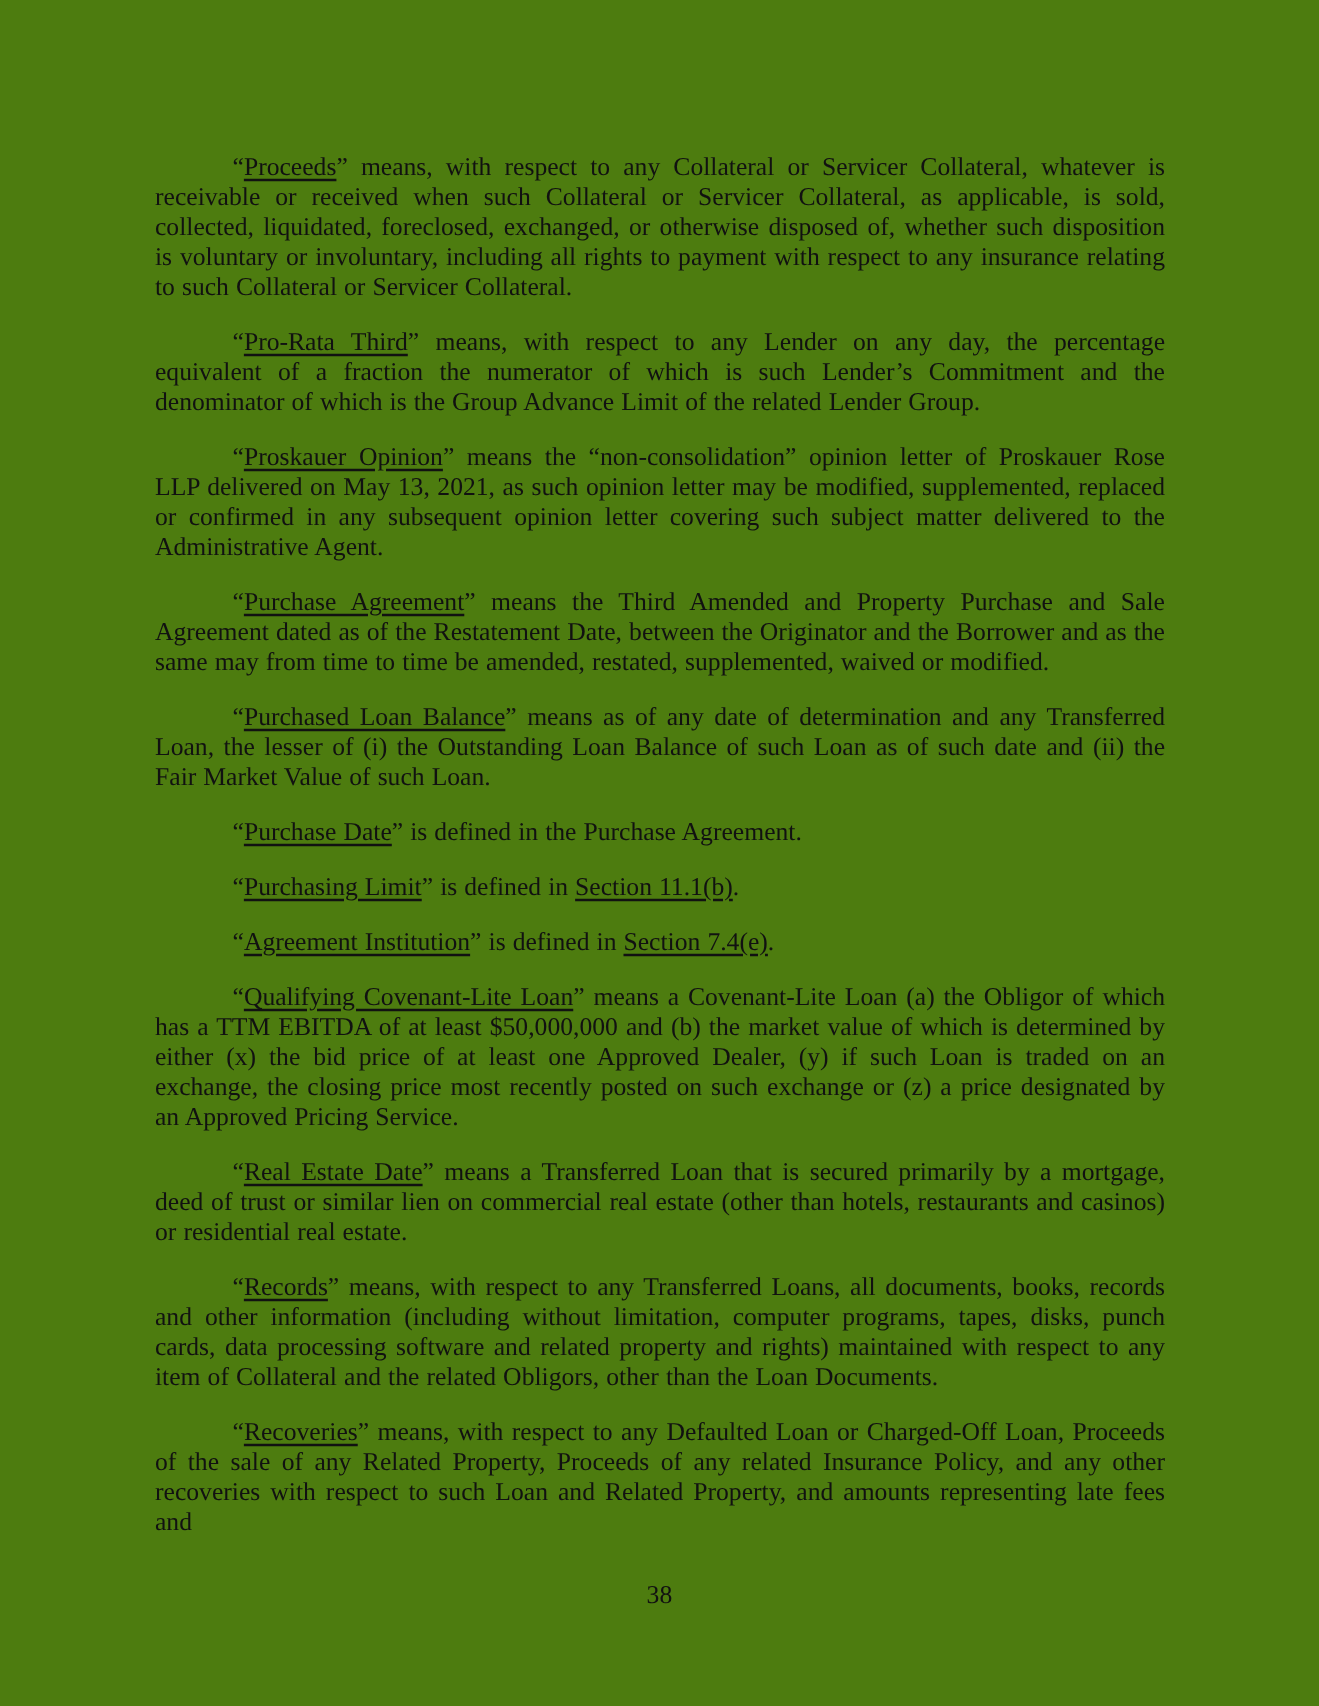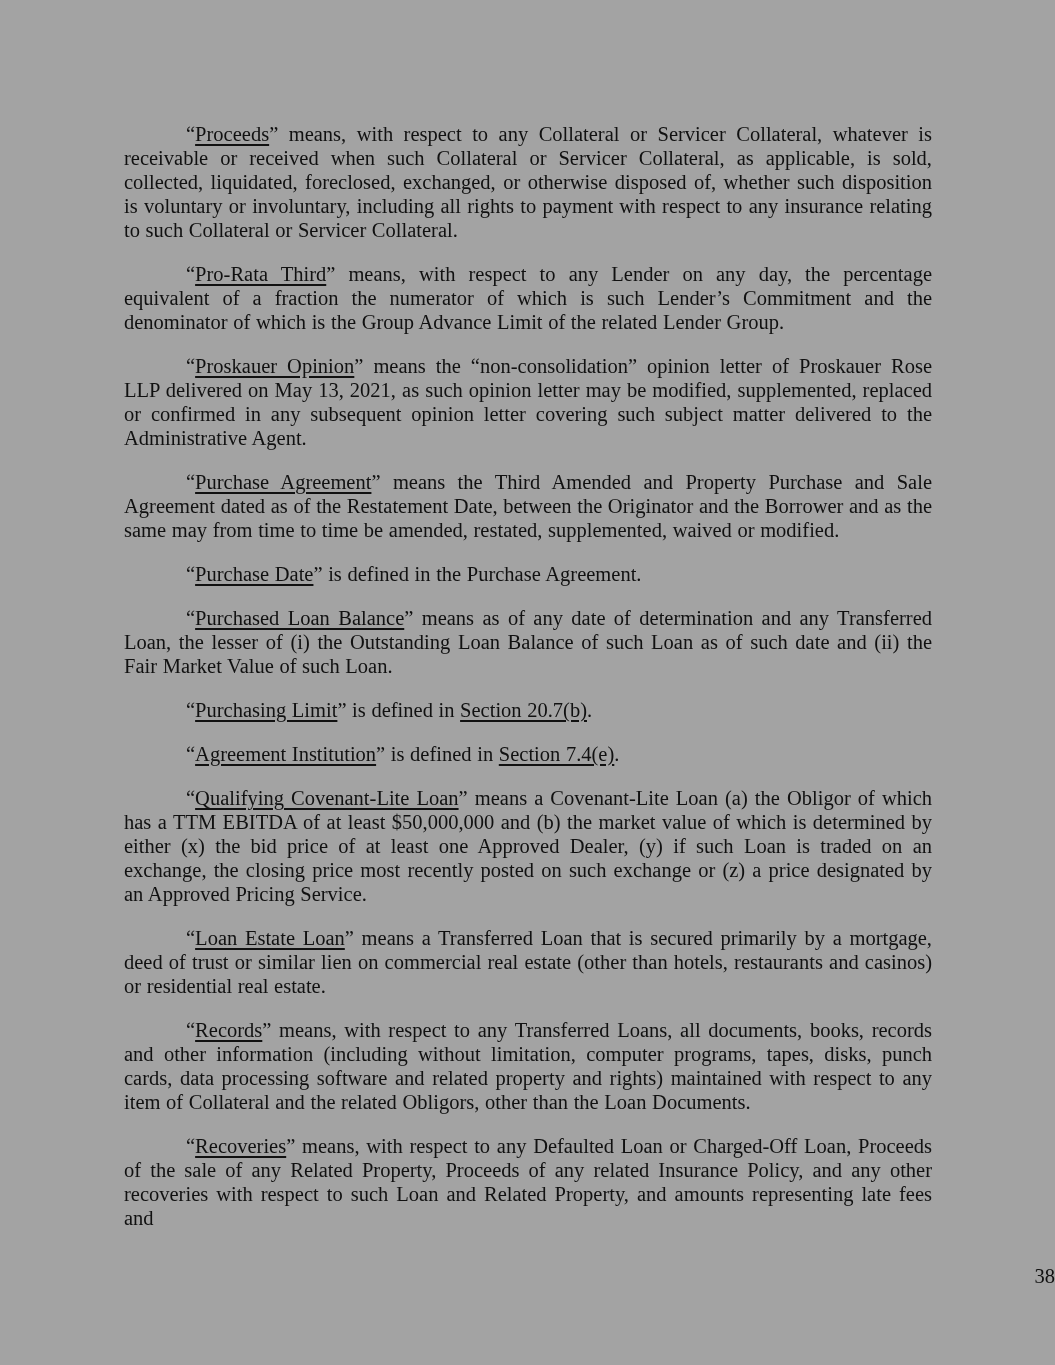--- a/index.html
+++ b/index.html
@@ -5,21 +5,21 @@
   html, body {
     margin: 0;
     padding: 0;
     background: #ffffff;
   }
   .page {
     position: relative;
     width: 1055px;
     height: 1365px;
     margin: 0 auto;
-    background: #a3a3a3;
+    background: #4d7c0f;
     font-family: "Liberation Serif", "DejaVu Serif", serif;
     color: #111111;
     overflow: hidden;
     box-sizing: border-box;
   }
   .doc-body {
     position: absolute;
     top: 122px;
     left: 124px;
     width: 808px;
@@ -34,37 +34,37 @@
   }
   .underline {
     text-decoration: underline;
     text-underline-offset: 3px;
   }
   .page-number {
     position: absolute;
     top: 1264px;
     left: 0;
     width: 100%;
-    text-align: right;
+    text-align: center;
     font-size: 20.5px;
     line-height: 24px;
   }
 </style>
 </head>
 <body>
 
 <div class="page">
   <div class="doc-body">
       <p class="para"><span>“</span><span class="underline">Proceeds</span><span>” means, with respect to any Collateral or Servicer Collateral, whatever is receivable or received when such Collateral or Servicer Collateral, as applicable, is sold, collected, liquidated, foreclosed, exchanged, or otherwise disposed of, whether such disposition is voluntary or involuntary, including all rights to payment with respect to any insurance relating to such Collateral or Servicer Collateral.</span></p>
       <p class="para"><span>“</span><span class="underline">Pro-Rata Third</span><span>” means, with respect to any Lender on any day, the percentage equivalent of a fraction the numerator of which is such Lender’s Commitment and the denominator of which is the Group Advance Limit of the related Lender Group.</span></p>
       <p class="para"><span>“</span><span class="underline">Proskauer Opinion</span><span>” means the “non-consolidation” opinion letter of Proskauer Rose LLP delivered on May 13, 2021, as such opinion letter may be modified, supplemented, replaced or confirmed in any subsequent opinion letter covering such subject matter delivered to the Administrative Agent.</span></p>
       <p class="para"><span>“</span><span class="underline">Purchase Agreement</span><span>” means the Third Amended and Property Purchase and Sale Agreement dated as of the Restatement Date, between the Originator and the Borrower and as the same may from time to time be amended, restated, supplemented, waived or modified.</span></p>
+      <p class="para"><span>“</span><span class="underline">Purchased Loan Balance</span><span>” means as of any date of determination and any Transferred Loan, the lesser of (i) the Outstanding Loan Balance of such Loan as of such date and (ii) the Fair Market Value of such Loan.</span></p>
       <p class="para"><span>“</span><span class="underline">Purchase Date</span><span>” is defined in the Purchase Agreement.</span></p>
-      <p class="para"><span>“</span><span class="underline">Purchased Loan Balance</span><span>” means as of any date of determination and any Transferred Loan, the lesser of (i) the Outstanding Loan Balance of such Loan as of such date and (ii) the Fair Market Value of such Loan.</span></p>
-      <p class="para"><span>“</span><span class="underline">Purchasing Limit</span><span>” is defined in </span><span class="underline">Section 20.7(b)</span><span>.</span></p>
+      <p class="para"><span>“</span><span class="underline">Purchasing Limit</span><span>” is defined in </span><span class="underline">Section 11.1(b)</span><span>.</span></p>
       <p class="para"><span>“</span><span class="underline">Agreement Institution</span><span>” is defined in </span><span class="underline">Section 7.4(e)</span><span>.</span></p>
       <p class="para"><span>“</span><span class="underline">Qualifying Covenant-Lite Loan</span><span>” means a Covenant-Lite Loan (a) the Obligor of which has a TTM EBITDA of at least $50,000,000 and (b) the market value of which is determined by either (x) the bid price of at least one Approved Dealer, (y) if such Loan is traded on an exchange, the closing price most recently posted on such exchange or (z) a price designated by an Approved Pricing Service.</span></p>
-      <p class="para"><span>“</span><span class="underline">Loan Estate Loan</span><span>” means a Transferred Loan that is secured primarily by a mortgage, deed of trust or similar lien on commercial real estate (other than hotels, restaurants and casinos) or residential real estate.</span></p>
+      <p class="para"><span>“</span><span class="underline">Real Estate Date</span><span>” means a Transferred Loan that is secured primarily by a mortgage, deed of trust or similar lien on commercial real estate (other than hotels, restaurants and casinos) or residential real estate.</span></p>
       <p class="para"><span>“</span><span class="underline">Records</span><span>” means, with respect to any Transferred Loans, all documents, books, records and other information (including without limitation, computer programs, tapes, disks, punch cards, data processing software and related property and rights) maintained with respect to any item of Collateral and the related Obligors, other than the Loan Documents.</span></p>
       <p class="para"><span>“</span><span class="underline">Recoveries</span><span>” means, with respect to any Defaulted Loan or Charged-Off Loan, Proceeds of the sale of any Related Property, Proceeds of any related Insurance Policy, and any other recoveries with respect to such Loan and Related Property, and amounts representing late fees and</span></p>
     </div>
   <div class="page-number">38</div>
 </div>
 
 </body></html>

